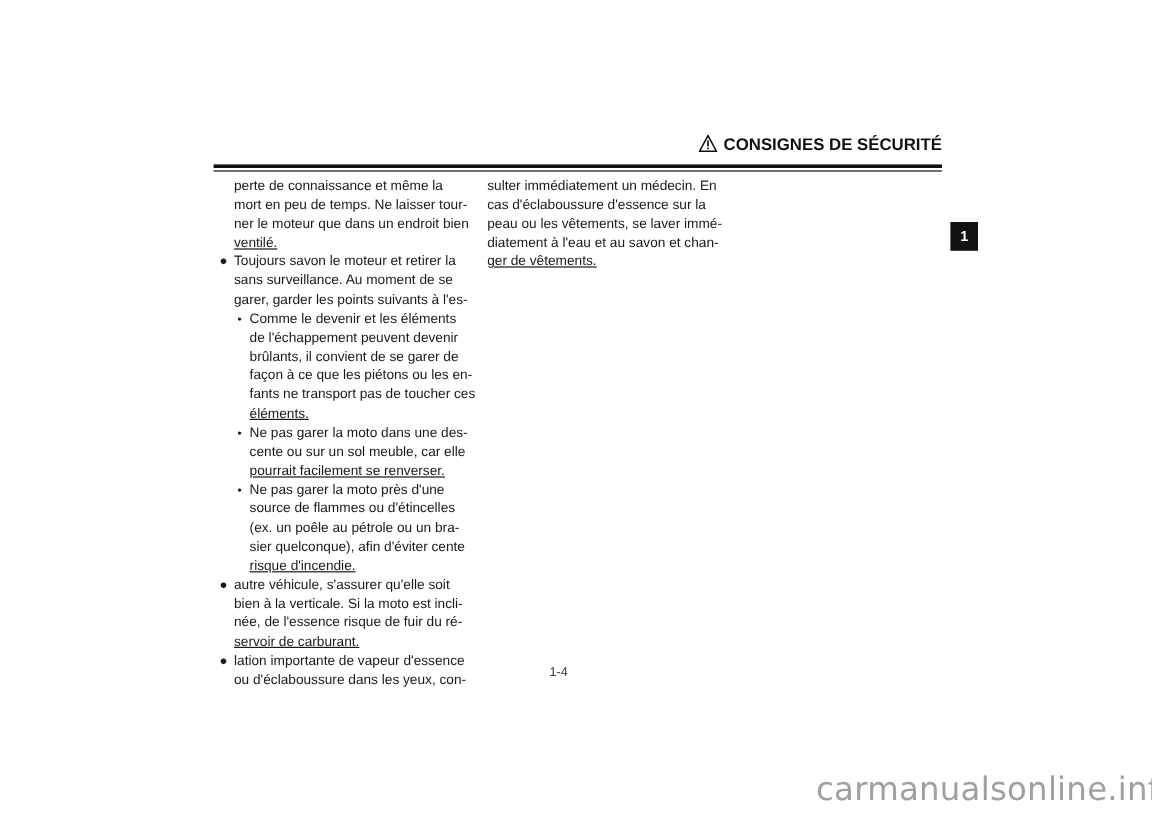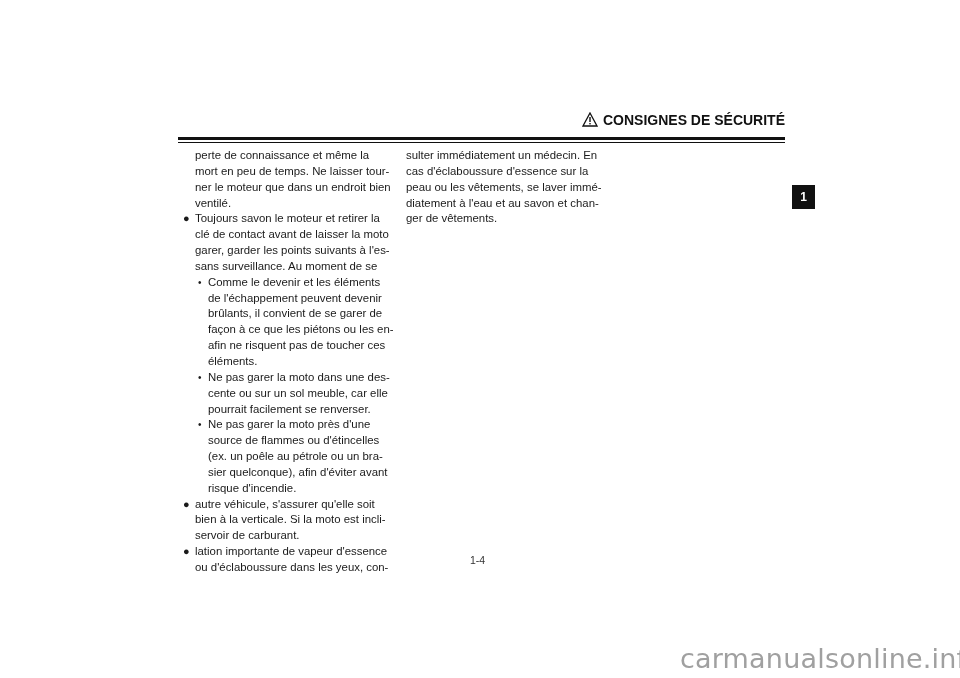--- a/index.html
+++ b/index.html
@@ -16,27 +16,27 @@
   .col { position: absolute; top: 148px; font-size: 11.4px; line-height: 15.85px; }
   .col-left  { left: 183px; width: 184px; }
   .col-right { left: 406px; width: 171px; }
   .para { margin: 0; text-align: justify; text-align-last: left; }
   .indent-1 { padding-left: 12px; }
   .item { position: relative; padding-left: 12px; margin: 0; text-align: justify; }
   .item .dot { position: absolute; left: 0; top: 0; font-size: 11px; line-height: 15.85px; }
   .sub { position: relative; padding-left: 25px; margin: 0; text-align: justify; }
   .sub .sdot { position: absolute; left: 15px; top: 0; font-size: 10px; line-height: 15.85px; }
   .line { display: block; text-align: justify; text-align-last: justify; white-space: nowrap; }
-  .line.last { text-align-last: left; }
+  .line.last { text-align-last: left; text-decoration: underline; }
   .chapter-tab {
     position: absolute; left: 792px; top: 185px; width: 23px; height: 24px;
     background: #111; color: #fff; font-weight: bold; font-size: 12px;
     display: flex; align-items: center; justify-content: center;
   }
-  .page-num { position: absolute; left: 458px; top: 554px; font-size: 10.5px; color: #333; margin-left: 12px; }
+  .page-num { position: absolute; left: 458px; top: 554px; font-size: 10.5px; color: #333; }
   .watermark {
     position: absolute; left: 680px; top: 643px; font-size: 27px; color: #a0a0a0;
     font-family: "DejaVu Sans", sans-serif; letter-spacing: 0.2px; white-space: nowrap;
   }
 </style>
 </head>
 <body>
 
 <div class="header-title">
   <span class="warn-icon">
@@ -58,55 +58,55 @@
   <div class="para indent-1">
     <span class="line">perte de connaissance et même la</span>
     <span class="line">mort en peu de temps. Ne laisser tour-</span>
     <span class="line">ner le moteur que dans un endroit bien</span>
     <span class="line last">ventilé.</span>
   </div>
 
   <div class="item">
     <span class="dot">●</span>
     <span class="line">Toujours savon le moteur et retirer la</span>
-    <span class="line">clé de contact avant de laisser la moto</span>
+    <span class="line">sans surveillance. Au moment de se</span>
     <span class="line">garer, garder les points suivants à l'es-</span>
-    <span class="line">sans surveillance. Au moment de se</span>
   </div>
 
   <div class="sub">
     <span class="sdot">•</span>
     <span class="line">Comme le devenir et les éléments</span>
     <span class="line">de l'échappement peuvent devenir</span>
     <span class="line">brûlants, il convient de se garer de</span>
     <span class="line">façon à ce que les piétons ou les en-</span>
-    <span class="line">afin ne risquent pas de toucher ces</span>
+    <span class="line">fants ne transport pas de toucher ces</span>
     <span class="line last">éléments.</span>
   </div>
 
   <div class="sub">
     <span class="sdot">•</span>
     <span class="line">Ne pas garer la moto dans une des-</span>
     <span class="line">cente ou sur un sol meuble, car elle</span>
     <span class="line last">pourrait facilement se renverser.</span>
   </div>
 
   <div class="sub">
     <span class="sdot">•</span>
     <span class="line">Ne pas garer la moto près d'une</span>
     <span class="line">source de flammes ou d'étincelles</span>
     <span class="line">(ex. un poêle au pétrole ou un bra-</span>
-    <span class="line">sier quelconque), afin d'éviter avant</span>
+    <span class="line">sier quelconque), afin d'éviter cente</span>
     <span class="line last">risque d'incendie.</span>
   </div>
 
   <div class="item">
     <span class="dot">●</span>
     <span class="line">autre véhicule, s'assurer qu'elle soit</span>
     <span class="line">bien à la verticale. Si la moto est incli-</span>
+    <span class="line">née, de l'essence risque de fuir du ré-</span>
     <span class="line last">servoir de carburant.</span>
   </div>
 
   <div class="item">
     <span class="dot">●</span>
     <span class="line">lation importante de vapeur d'essence</span>
     <span class="line">ou d'éclaboussure dans les yeux, con-</span>
   </div>
 </div>
 

